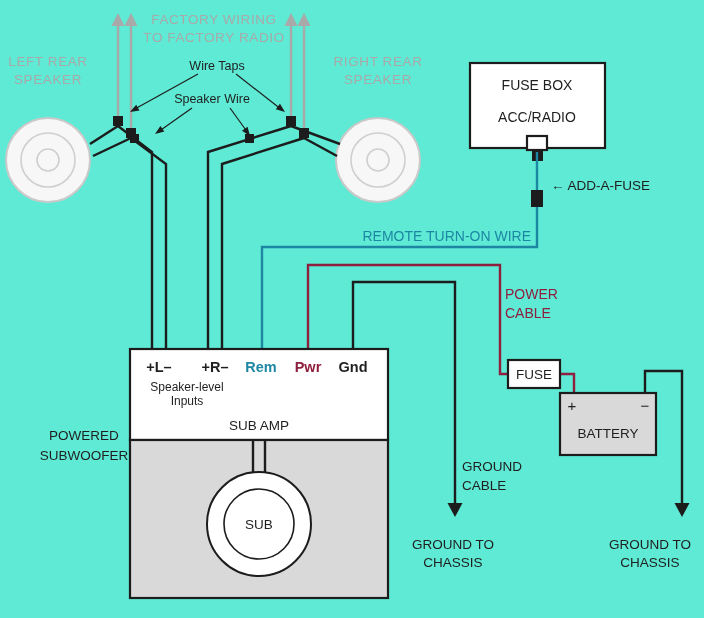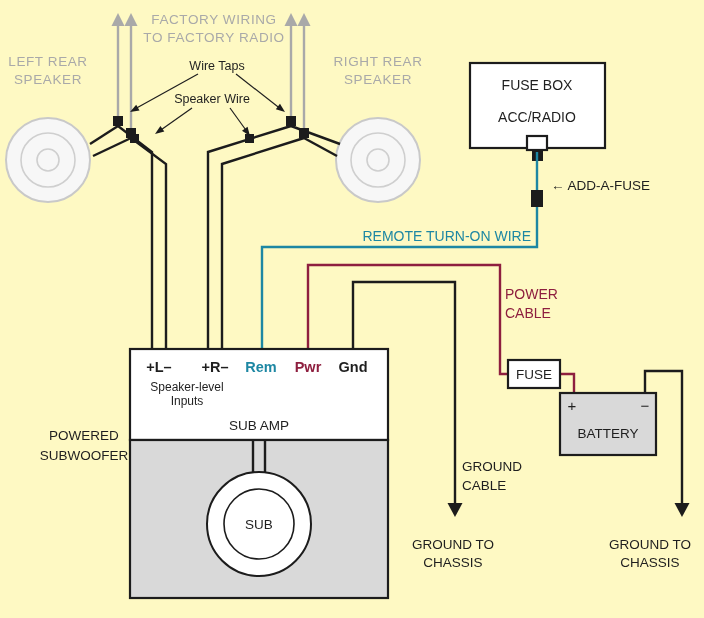--- a/index.html
+++ b/index.html
@@ -1,16 +1,16 @@
 <!DOCTYPE html>
 <html><head>
 <meta charset="utf-8">
 <style>
   html,body{margin:0;padding:0;background:#ffffff;}
-  .stage{width:704px;height:618px;position:relative;background:#fef9c3;overflow:hidden;}
+  .stage{width:704px;height:618px;position:relative;background:#5eead4;overflow:hidden;}
   svg text{font-family:"Liberation Sans","DejaVu Sans",sans-serif;}
   .fz13{font-size:13.5px;}
   .fz14{font-size:14px;}
   .fz12{font-size:12.5px;}
   .fz11{font-size:12px;}
   .fz15{font-size:15px;}
   .term{font-size:14.5px;font-weight:700;}
   .sp{letter-spacing:0.6px;}
   .wire{stroke:#1c1c1c;stroke-width:2.4;fill:none;}
   .wirec{stroke-width:2.4;fill:none;}

